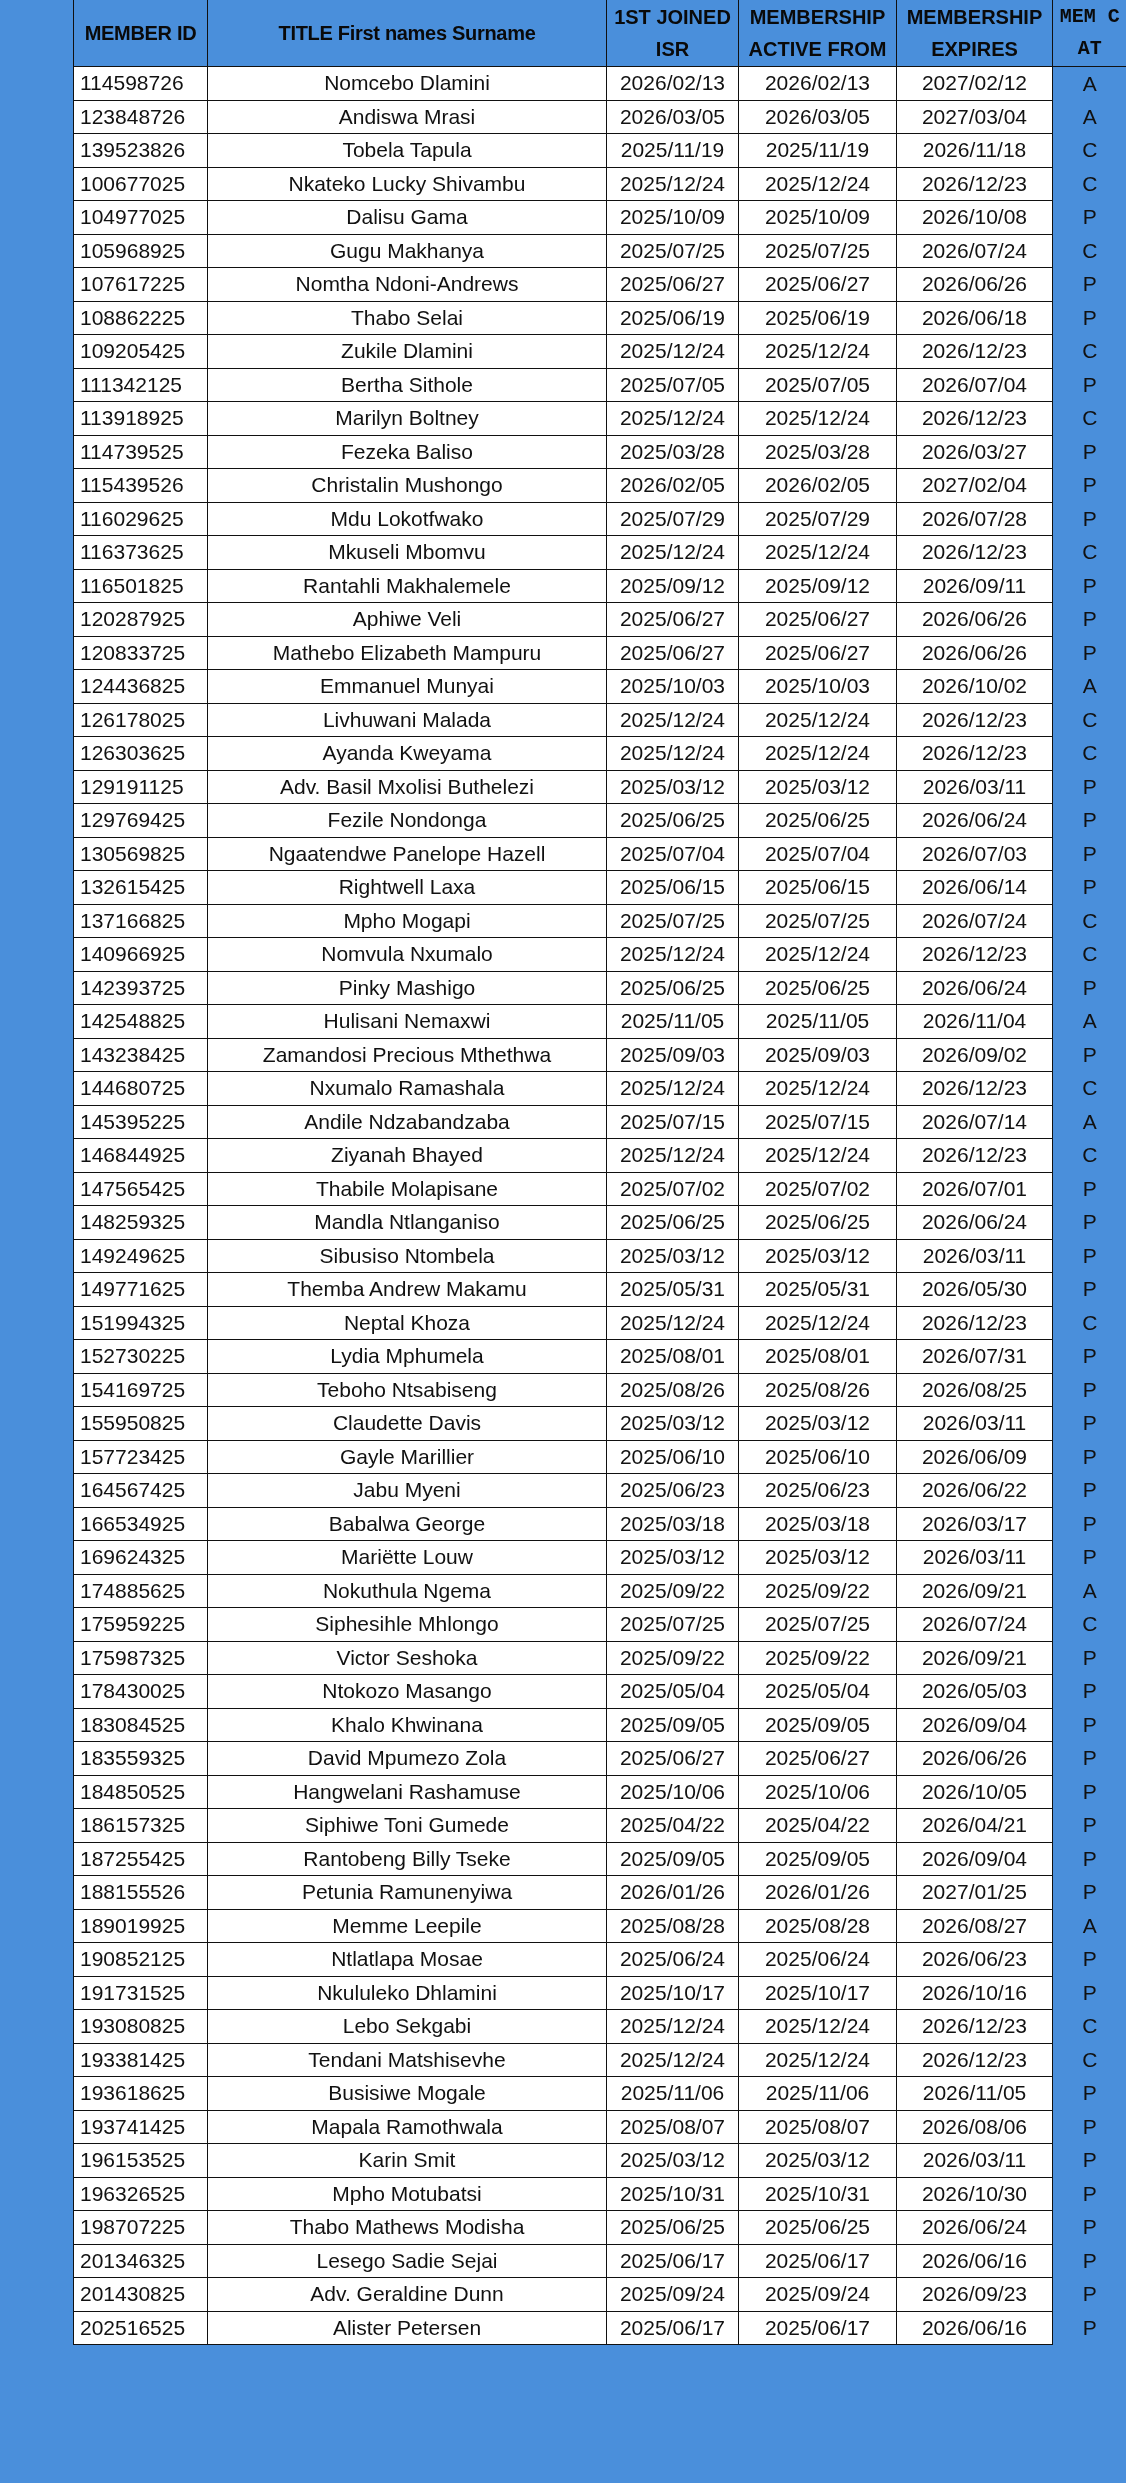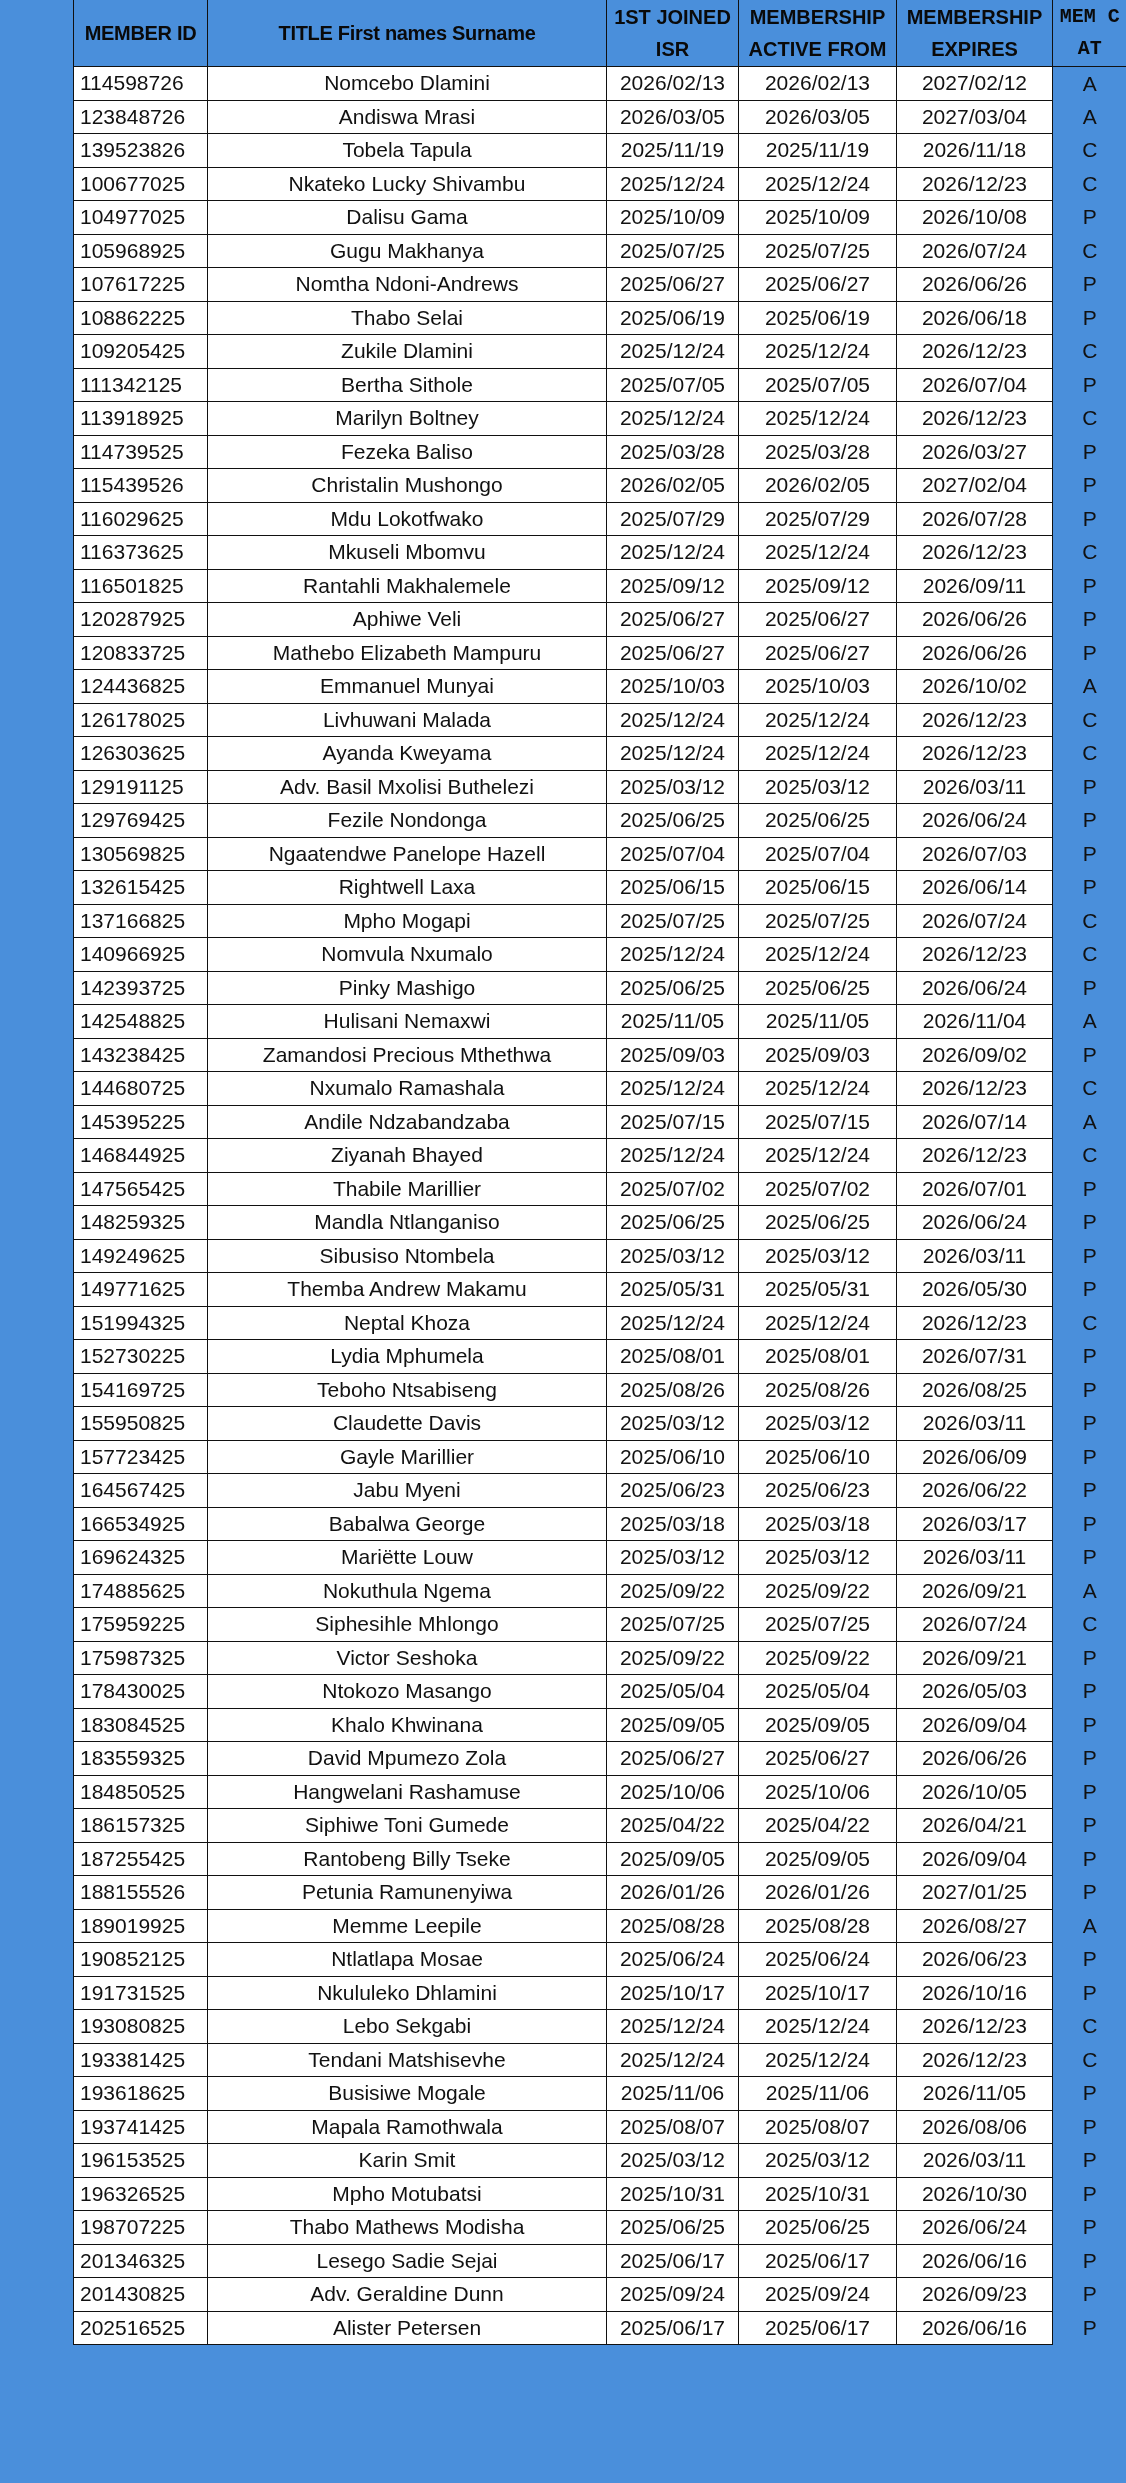--- a/index.html
+++ b/index.html
@@ -344,21 +344,21 @@
         <tr>
           <td class="id">146844925</td>
           <td class="name">Ziyanah Bhayed</td>
           <td class="joined">2025/12/24</td>
           <td class="active">2025/12/24</td>
           <td class="expires">2026/12/23</td>
           <td class="cat">C</td>
         </tr>
         <tr>
           <td class="id">147565425</td>
-          <td class="name">Thabile Marillier</td>
+          <td class="name">Thabile Molapisane</td>
           <td class="joined">2025/07/02</td>
           <td class="active">2025/07/02</td>
           <td class="expires">2026/07/01</td>
           <td class="cat">P</td>
         </tr>
         <tr>
           <td class="id">148259325</td>
           <td class="name">Mandla Ntlanganiso</td>
           <td class="joined">2025/06/25</td>
           <td class="active">2025/06/25</td>

